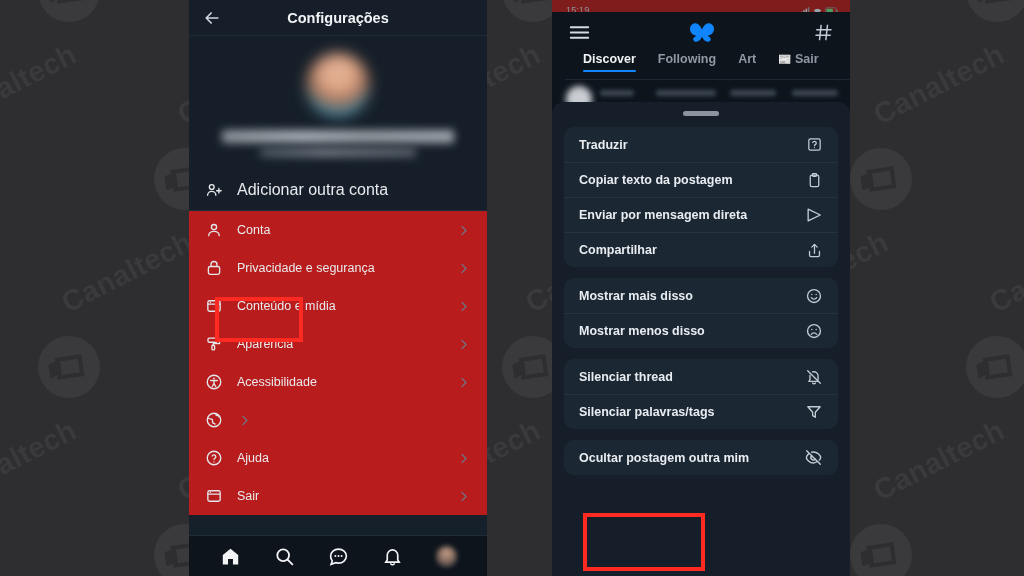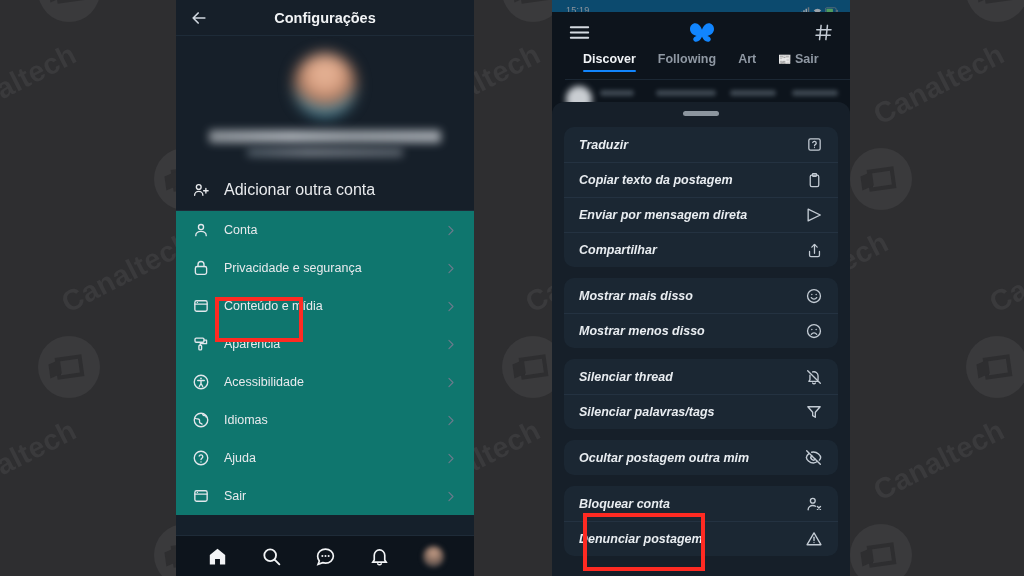--- a/index.html
+++ b/index.html
@@ -17,21 +17,21 @@
              white-space:nowrap; font-family:"Liberation Sans", sans-serif; }
   .wm-logo { position:absolute; width:62px; height:62px; border-radius:50%; background:#3a3a3c;
              display:flex; align-items:center; justify-content:center; }
   .wm-logo .glyph { width:27px; height:22px; position:relative; transform:rotate(-8deg); }
   .wm-logo .glyph::before { content:""; position:absolute; inset:0; border:4px solid #2e2e30; }
   .wm-logo .glyph::after { content:""; position:absolute; left:-7px; top:4px; width:12px; height:14px;
              background:#2e2e30; transform:skewY(-16deg); }
 
   
   .phone { position:absolute; top:0; height:576px; background:#0f1419; overflow:hidden; z-index:5; }
-  #phoneL { left:176px; width:298px; background:#15202b; }
+  #phoneL { left:189px; width:298px; background:#15202b; }
   #phoneR { left:552px; width:298px; background:#0d141c; }
 
   
   .hdr { height:36px; display:flex; align-items:center; position:relative;
          border-bottom:1px solid #1e2b38; background:#161f29; }
   .hdr .back { position:absolute; left:12px; top:50%; transform:translateY(-50%);
                width:22px; height:22px; display:flex; align-items:center; justify-content:center; }
   .hdr .title { width:100%; text-align:center; color:#f1f3f5; font-size:14.5px; font-weight:700; }
 
   .profile { height:133px; background:#161f29; position:relative; }
@@ -45,35 +45,35 @@
               filter:blur(4px); opacity:.88; }
   .handleblur { position:absolute; left:50%; transform:translateX(-50%); top:112px;
               width:156px; height:9px; border-radius:3px;
               background:linear-gradient(90deg,#596570,#8a919a 40%,#6b737c);
               filter:blur(4px); opacity:.8; }
 
   .addrow { height:42px; display:flex; align-items:center; padding:0 16px; gap:14px;
             background:#161f29; border-bottom:1px solid #1e2b38; }
   .addrow .lbl { color:#e8eaed; font-size:16px; }
 
-  .setlist { background:#0f766e; }
+  .setlist { background:#b91c1c; }
   .setrow { height:38px; display:flex; align-items:center; padding:0 16px; gap:14px; position:relative; }
   .setrow .lbl { color:#e8eaed; font-size:12.5px; flex:1; }
   .setrow .chev { color:#6b7b8c; }
 
   .tabbar { position:absolute; left:0; bottom:0; width:298px; height:41px;
             background:#0d141c; border-top:1px solid #1e2b38;
             display:flex; align-items:center; justify-content:space-around; padding:0 14px; }
   .tabbar .ti { display:flex; align-items:center; justify-content:center; }
   .tabavatar { width:21px; height:21px; border-radius:50%;
                background:radial-gradient(circle at 50% 35%,#caa189,#6d5a52 60%,#3c4a55);
                filter:blur(2.5px); }
 
   
-  .statusbar { height:12px; background:#0c4a6e; display:flex; align-items:flex-end;
+  .statusbar { height:12px; background:#7f1d1d; display:flex; align-items:flex-end;
                justify-content:space-between; padding:0 12px 0 14px; overflow:hidden; }
   .statusbar .stxt { color:#8d949c; font-size:9px; letter-spacing:.2px; transform:translateY(3px); }
   .statusbar .sicons { display:flex; gap:3px; align-items:flex-end; transform:translateY(3px); }
 
   .bskyhdr { height:40px; display:flex; align-items:center; justify-content:space-between; padding:0 17px; }
   .bfly { width:26px; height:20px; }
 
   .bskytabs { height:28px; display:flex; align-items:flex-start; gap:22px; padding:0 18px; position:relative;margin-left:13px; }
   .btab { color:#8f98a3; font-size:12.5px; font-weight:700; padding-bottom:6px; position:relative; white-space:nowrap; }
   .btab.active { color:#f0f3f6; }
@@ -86,21 +86,21 @@
   .feedpeek .pavatar { position:absolute; left:14px; top:6px; width:26px; height:26px;
                        border-radius:50%; background:#c9cdd2; filter:blur(3px); }
   .feedpeek .pline { position:absolute; top:10px; height:6px; border-radius:3px;
                      background:#4a555f; filter:blur(2px); opacity:.8; }
 
   .sheet { position:absolute; left:0; right:0; bottom:0; top:102px; background:#161f29;
            border-radius:12px 12px 0 0; padding:6px 12px 0; }
   .grabber { width:36px; height:5px; border-radius:3px; background:#8c959e;
              margin:3px auto 11px; }
 
-  .group { background:#1b2733; border-radius:10px; margin-bottom:11px; overflow:hidden;font-style:italic; }
+  .group { background:#1b2733; border-radius:10px; margin-bottom:11px; overflow:hidden; }
   .mitem { height:35px; display:flex; align-items:center; padding:0 15px; position:relative; }
   .mitem + .mitem { border-top:1px solid #243241; }
   .mitem .mlbl { flex:1; color:#e9edf1; font-size:12.5px; font-weight:700; }
   .mitem .micon { color:#c3cbd4; display:flex; align-items:center; }
 
   
   .hl { position:absolute; border:4px solid #ff2a22; z-index:30; pointer-events:none; }
   #hlModeracao { left:215px; top:297px; width:88px; height:45px; }
   #hlDenunciar { left:583px; top:513px; width:122px; height:58px; }
 
@@ -286,21 +286,20 @@
           </span>
         </div>
         <div class="setrow">
           <span>
             <svg width="18" height="18" viewBox="0 0 24 24" fill="none" stroke="#e2e7ec" stroke-width="1.8" stroke-linecap="round" stroke-linejoin="round">
               <circle cx="12" cy="12" r="9"></circle>
               <path d="M4.2 9.6c2.2 1.6 4.2.4 5.4 1.8s-.2 3 .8 4.2 2.6.4 3 2"></path>
               <path d="M14.4 3.6c-.4 1.6.6 2.6 2 2.4s2.6.8 2.6 2.2"></path>
             </svg>
           </span>
-          <span class="lbl">Idiomas</span>
           <span class="chev">
             <svg width="15" height="15" viewBox="0 0 24 24" fill="none" stroke="#6b7b8c" stroke-width="1.8" stroke-linecap="round" stroke-linejoin="round">
               <path d="M9.5 5.5 16 12l-6.5 6.5"></path>
             </svg>
           </span>
         </div>
         <div class="setrow">
           <span>
             <svg width="18" height="18" viewBox="0 0 24 24" fill="none" stroke="#e2e7ec" stroke-width="1.8" stroke-linecap="round" stroke-linejoin="round">
               <circle cx="12" cy="12" r="9"></circle>
@@ -513,41 +512,19 @@
               <span class="micon">
                 <svg width="19" height="19" viewBox="0 0 24 24" fill="none" stroke="#c3cbd4" stroke-width="1.8" stroke-linecap="round" stroke-linejoin="round">
                   <path d="M9.6 5.3A9.4 9.4 0 0 1 12 5c5 0 9 4.6 9 7 0 .9-.6 2.1-1.6 3.3"></path>
                   <path d="M16.6 17.1A9.4 9.4 0 0 1 12 19c-5 0-9-4.6-9-7 0-1.3 1.2-3.3 3.2-4.9"></path>
                   <path d="M9.7 9.7a3.2 3.2 0 0 0 4.6 4.6"></path>
                   <path d="M3.4 3.4 20.6 20.6"></path>
                 </svg>
               </span>
             </div>
           </div>
-          <div class="group">
-            <div class="mitem">
-              <span class="mlbl">Bloquear conta</span>
-              <span class="micon">
-                <svg width="18" height="18" viewBox="0 0 24 24" fill="none" stroke="#c3cbd4" stroke-width="1.8" stroke-linecap="round" stroke-linejoin="round">
-                  <circle cx="10.4" cy="7.6" r="3.2"></circle>
-                  <path d="M4.2 19.6c0-3.4 2.8-5.6 6.2-5.6 1.4 0 2.7.4 3.7 1"></path>
-                  <path d="M16.6 15.2l4 4M20.6 15.2l-4 4"></path>
-                </svg>
-              </span>
-            </div>
-            <div class="mitem">
-              <span class="mlbl">Denunciar postagem</span>
-              <span class="micon">
-                <svg width="18" height="18" viewBox="0 0 24 24" fill="none" stroke="#c3cbd4" stroke-width="1.8" stroke-linecap="round" stroke-linejoin="round">
-                  <path d="M12 3.8 21.2 19.6H2.8z"></path>
-                  <path d="M12 9.6v4.4"></path>
-                  <circle cx="12" cy="16.8" r="0.9" fill="#c3cbd4" stroke="none"></circle>
-                </svg>
-              </span>
-            </div>
-          </div>
         </div>
     </div>
   </div>
 
   <div class="hl" id="hlModeracao"></div>
   <div class="hl" id="hlDenunciar"></div>
 </div>
 
 </body></html>

